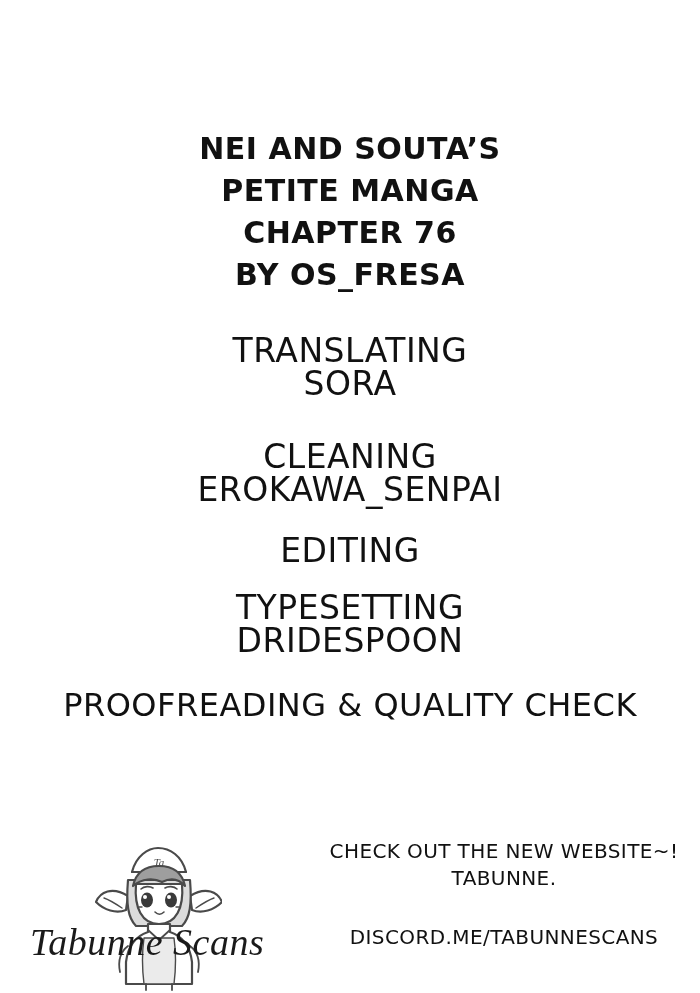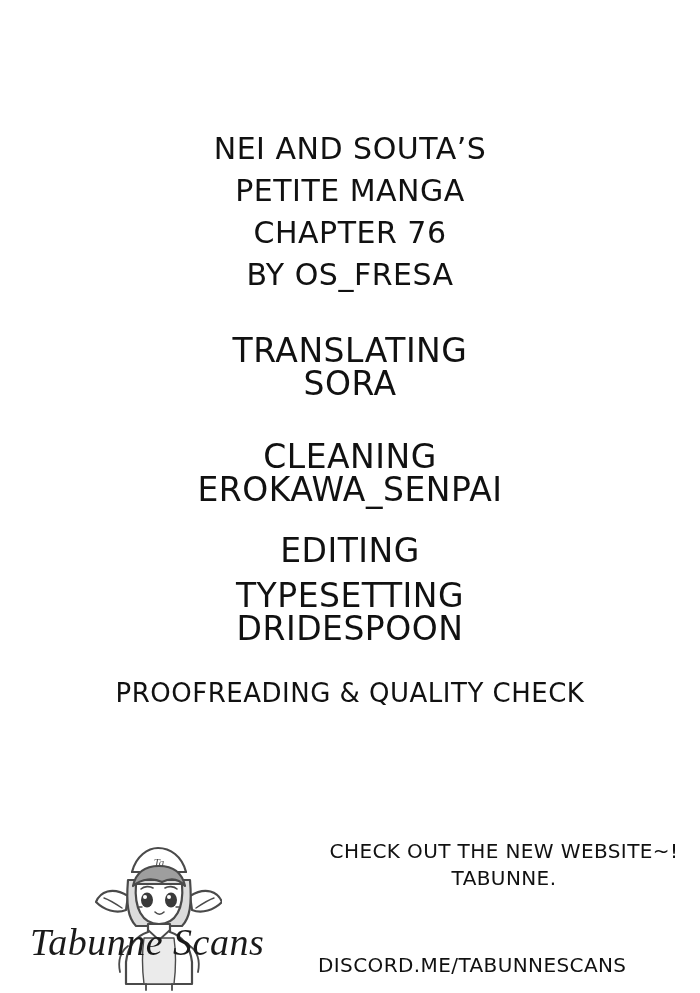--- a/index.html
+++ b/index.html
@@ -27,21 +27,21 @@
     position: absolute;
     top: 128px;
     left: 0;
     width: 700px;
     text-align: center;
   }
   .title-block {
     font-size: 30px;
     line-height: 42px;
     letter-spacing: 0.5px;
-    font-weight: 400;
+    font-weight: 700;
     text-transform: uppercase;
   }
   .title-line {
     display: block;
     white-space: nowrap;
   }
 
   .credit-group {
     margin-top: 26px;
   }
@@ -50,23 +50,23 @@
     display: block;
     font-size: 33px;
     line-height: 33px;
     letter-spacing: 0.5px;
     text-transform: uppercase;
     white-space: nowrap;
   }
   .g-translating { margin-top: 38px; }
   .g-cleaning    { margin-top: 40px; }
   .g-editing     { margin-top: 28px; }
-  .g-typesetting { margin-top: 12px; }
+  .g-typesetting { margin-top: 24px; }
   .g-proof       { margin-top: 32px; }
-  .g-proof .credit-role { font-size: 26px; }
+  .g-proof .credit-role { font-size: 32px; }
 
   
   .footer {
     position: absolute;
     left: 0;
     top: 828px;
     width: 700px;
     height: 165px;
   }
 
@@ -85,21 +85,21 @@
     text-transform: uppercase;
     white-space: nowrap;
   }
   .footer-line.website { }
   .footer-line.tabunne { }
   .footer-links {
     position: absolute;
     left: 318px;
     top: 96px;
     width: 372px;
-    margin-top: 28px;
+    text-align: center;
   }
   .footer-links .footer-line {
     font-size: 20px;
     line-height: 26px;
   }
 
   
   .logo-wrap {
     position: absolute;
     left: 14px;

